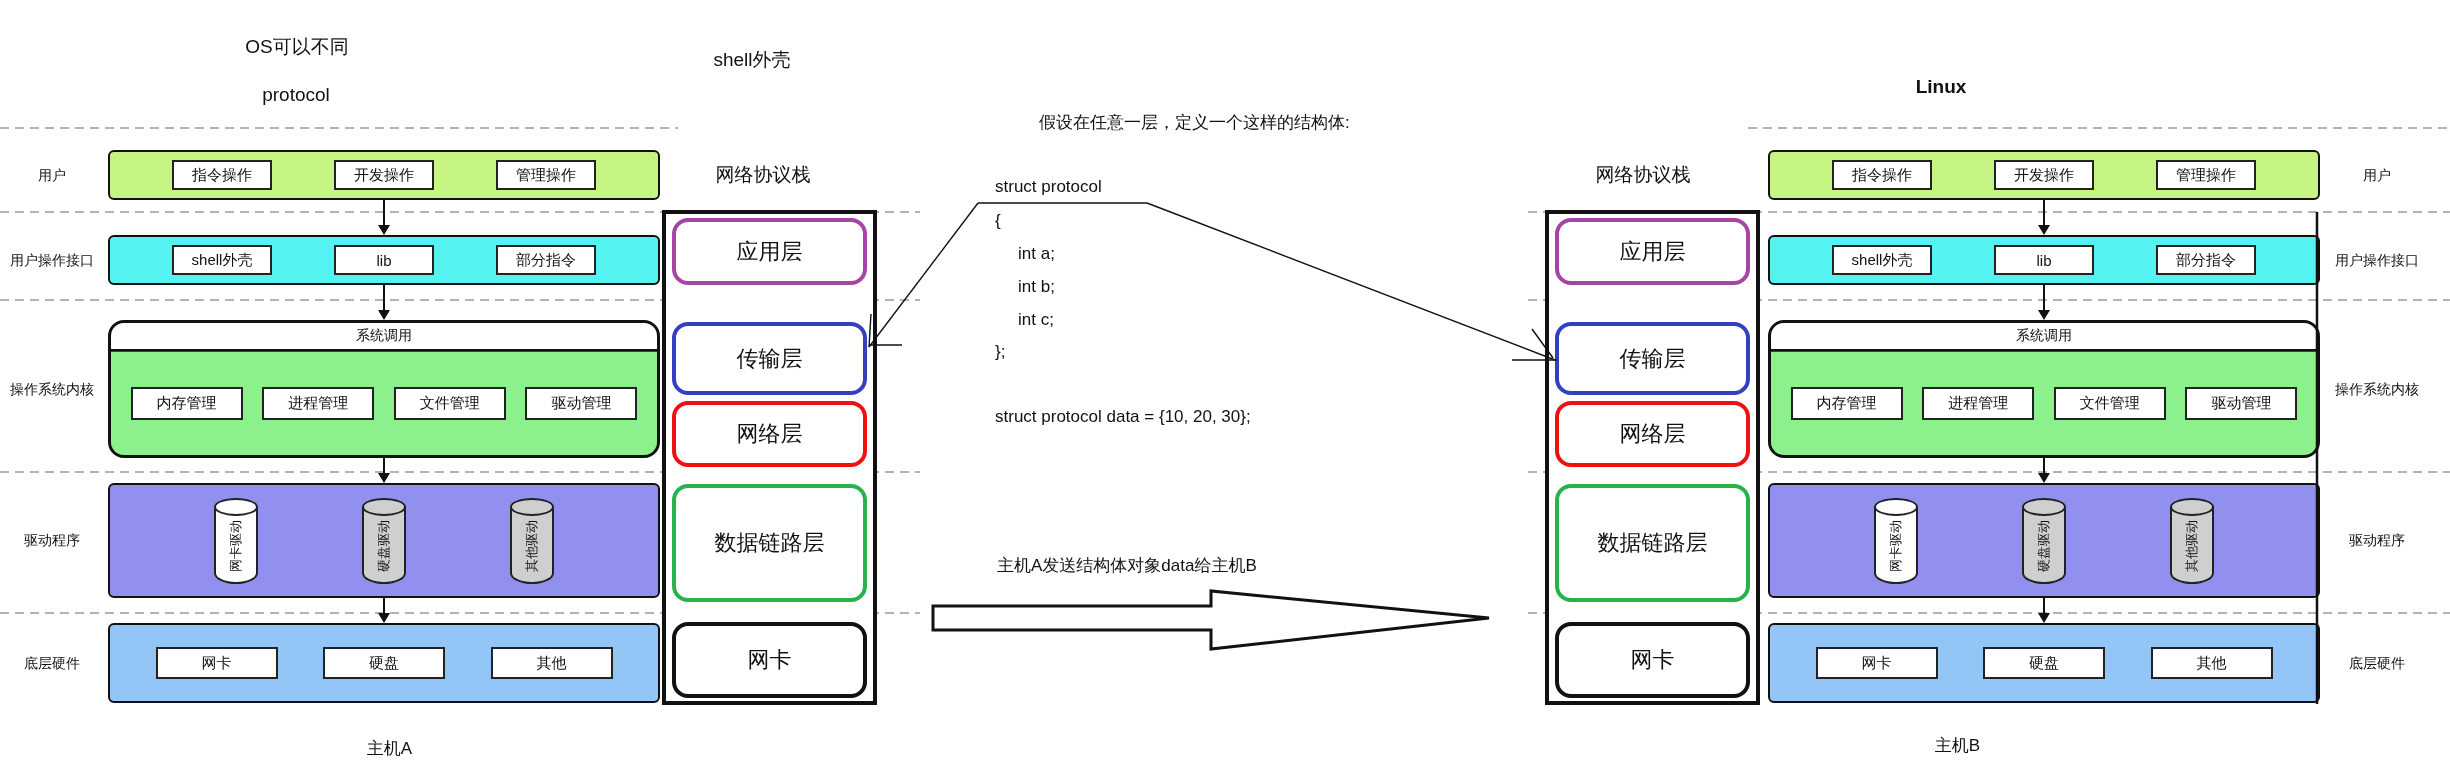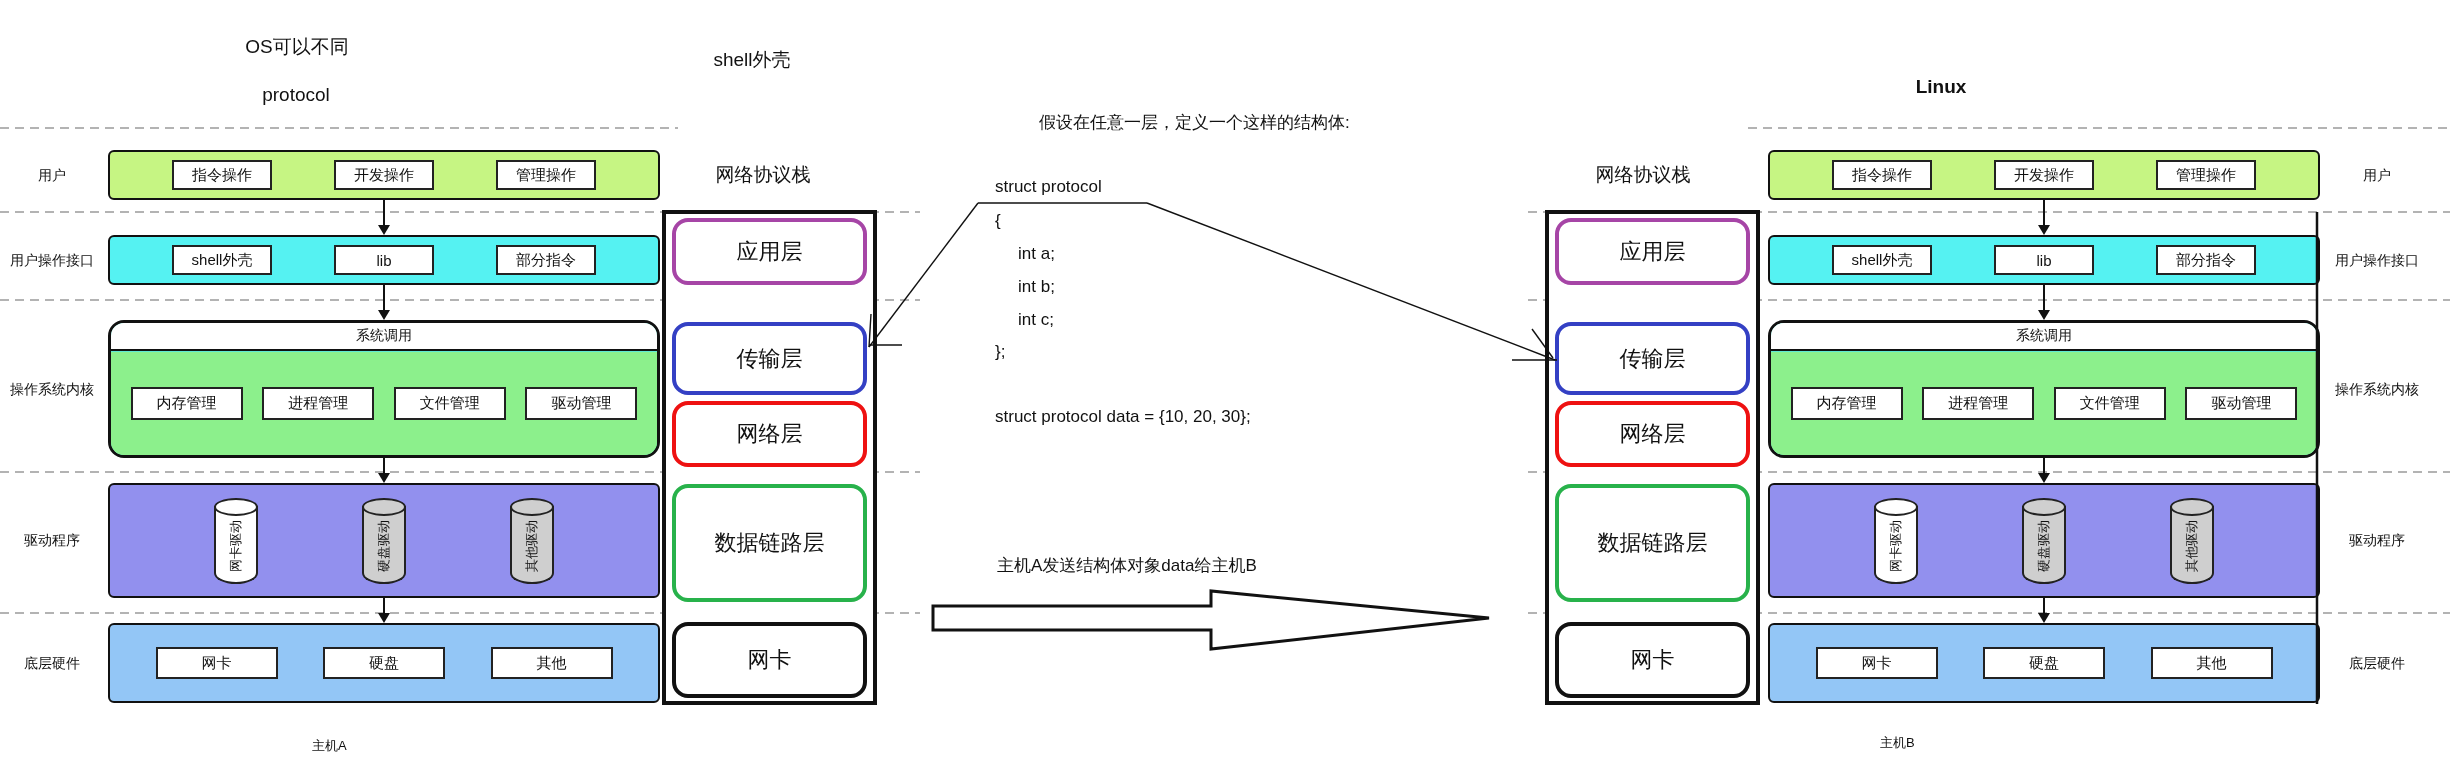--- a/index.html
+++ b/index.html
@@ -7,40 +7,40 @@
           font-family:"Liberation Sans",sans-serif;color:#111;overflow:hidden;}
   svg.layer{position:absolute;left:0;top:0;pointer-events:none;}
   #bg-dashes{z-index:0;}
   #decor{z-index:4;}
   .row{position:absolute;border:2.5px solid #111;border-radius:6px;display:flex;
        align-items:center;justify-content:space-evenly;z-index:2;box-sizing:border-box;}
   .wbox{border:2px solid #222;background:#fff;display:flex;align-items:center;justify-content:center;
         font-size:15px;box-sizing:border-box;width:100px;height:30px;white-space:nowrap;}
   .kbox{width:112px;height:33px;}
   .hbox{width:122px;height:32px;}
-  .kernel{position:absolute;border:3.5px solid #111;border-radius:16px;background:#5eead4;
+  .kernel{position:absolute;border:3.5px solid #111;border-radius:16px;background:#404040;
           overflow:hidden;z-index:2;box-sizing:border-box;}
   .khead{height:26px;display:flex;align-items:center;justify-content:center;font-size:14px;
          border-bottom:2.5px solid #111;background:#fff;}
   .kbody{position:absolute;top:28.5px;left:0;right:0;bottom:0;display:flex;
          align-items:center;justify-content:space-evenly;}
   .cyl{position:relative;width:44px;height:86px;}
   .cyl .ctop{position:absolute;top:0;left:0;right:0;height:18px;border:2px solid #222;
              border-radius:50%;box-sizing:border-box;z-index:1;}
   .cyl .cbody{position:absolute;top:8px;left:0;right:0;bottom:0;border:2px solid #222;border-top:none;
               border-radius:0 0 22px 22px / 0 0 11px 11px;box-sizing:border-box;}
   .cyl .clbl{position:absolute;inset:12px 0 2px 0;display:flex;align-items:center;justify-content:center;z-index:2;}
   .cyl .clbl span{transform:rotate(-90deg);white-space:nowrap;font-size:13px;}
   .pstack{position:absolute;width:215px;height:495px;border:4px solid #111;background:#fff;
           z-index:2;box-sizing:border-box;}
   .pl{position:absolute;left:6px;width:195px;border:4px solid #111;border-radius:16px;background:#fff;
       display:flex;align-items:center;justify-content:center;font-size:22px;box-sizing:border-box;white-space:nowrap;}
   .rowlabel{position:absolute;font-size:14px;text-align:center;z-index:3;line-height:20px;height:20px;white-space:nowrap;}
   .note{position:absolute;font-size:19px;text-align:center;z-index:3;white-space:nowrap;}
-  .hostlbl{position:absolute;font-size:13px;text-align:left;z-index:3;white-space:nowrap;}
+  .hostlbl{position:absolute;font-size:17px;text-align:right;z-index:3;white-space:nowrap;}
   .ptitle{position:absolute;font-size:19px;text-align:center;z-index:3;white-space:nowrap;}
   .ctext{position:absolute;font-size:17px;white-space:nowrap;z-index:3;}
   .varrow{position:absolute;width:20px;z-index:3;}
   .varrow .shaft{position:absolute;left:50%;top:0;bottom:9px;width:0;border-left:2.5px solid #111;transform:translateX(-50%);}
   .varrow .head{position:absolute;left:50%;bottom:0;transform:translateX(-50%);width:0;height:0;
                 border-left:6px solid transparent;border-right:6px solid transparent;border-top:10px solid #111;}
 </style>
 </head>
 <body>
 

